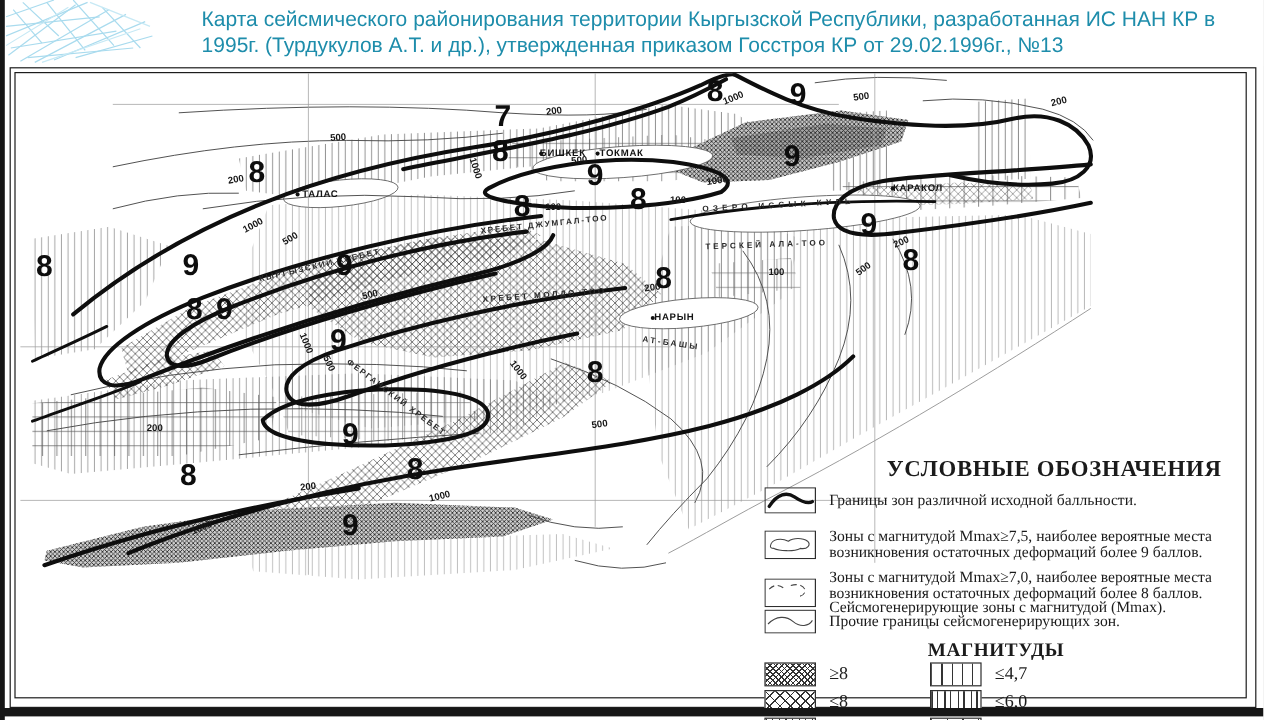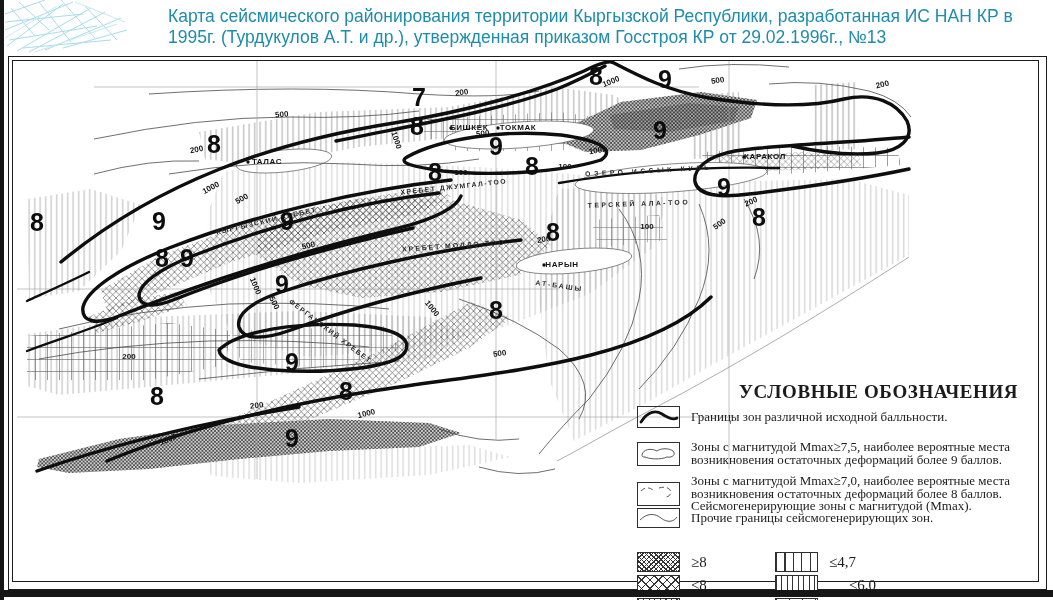--- a/index.html
+++ b/index.html
@@ -301,39 +301,40 @@
       </div>
 
       <div class="lg-item" style="top:131px;">
         <svg class="lg-sym" width="43" height="20" viewBox="0 0 43 20">
           <rect x=".5" y=".5" width="42" height="19" fill="none" stroke="#2e2e2e"></rect>
           <path d="M3,12 C10,5 18,5 24,10 C30,15 37,14 40,9" fill="none" stroke="#444" stroke-width=".9"></path>
         </svg>
         <div class="lg-text">Прочие границы сейсмогенерирующих зон.</div>
       </div>
 
+      <div class="lg-mag-title">МАГНИТУДЫ</div>
 
       <div class="mrow" style="left:9px;top:175px;">
         <div class="sw p-xd"></div>
         <span class="mlab">≥8</span>
       </div>
       <div class="mrow" style="left:9px;top:198px;">
         <div class="sw p-x"></div>
         <span class="mlab">≤8</span>
       </div>
       <div class="mrow" style="left:9px;top:221px;">
         <div class="sw p-g"></div>
         <span class="mlab">≤7,5</span>
       </div>
 
       <div class="mrow" style="left:147px;top:175px;">
         <div class="sw p-v9"></div>
         <span class="mlab">≤4,7</span>
       </div>
-      <div class="mrow" style="left:147px;top:198px;gap:20px;">
+      <div class="mrow" style="left:147px;top:198px;">
         <div class="sw p-vg"></div>
         <span class="mlab">≤6,0</span>
       </div>
       <div class="mrow" style="left:147px;top:221px;">
         <div class="sw p-v14"></div>
         <span class="mlab"></span>
       </div>
 
     </div>
    </div>

